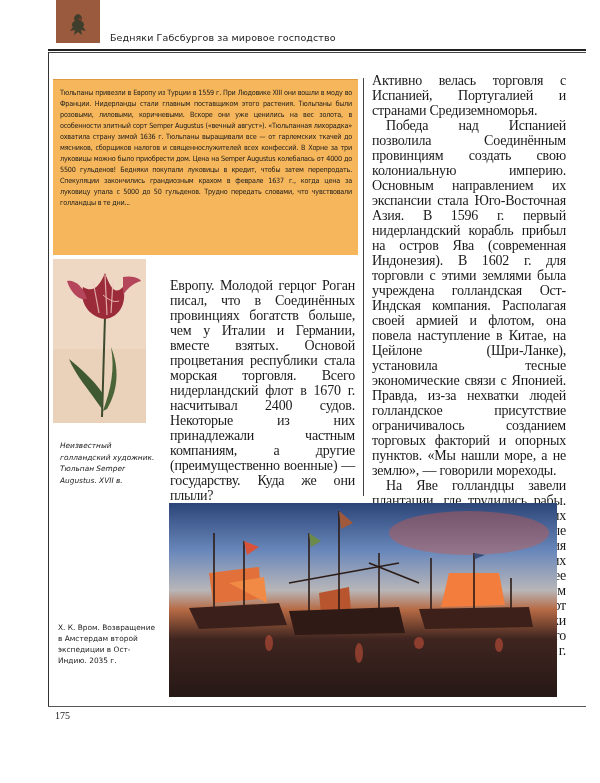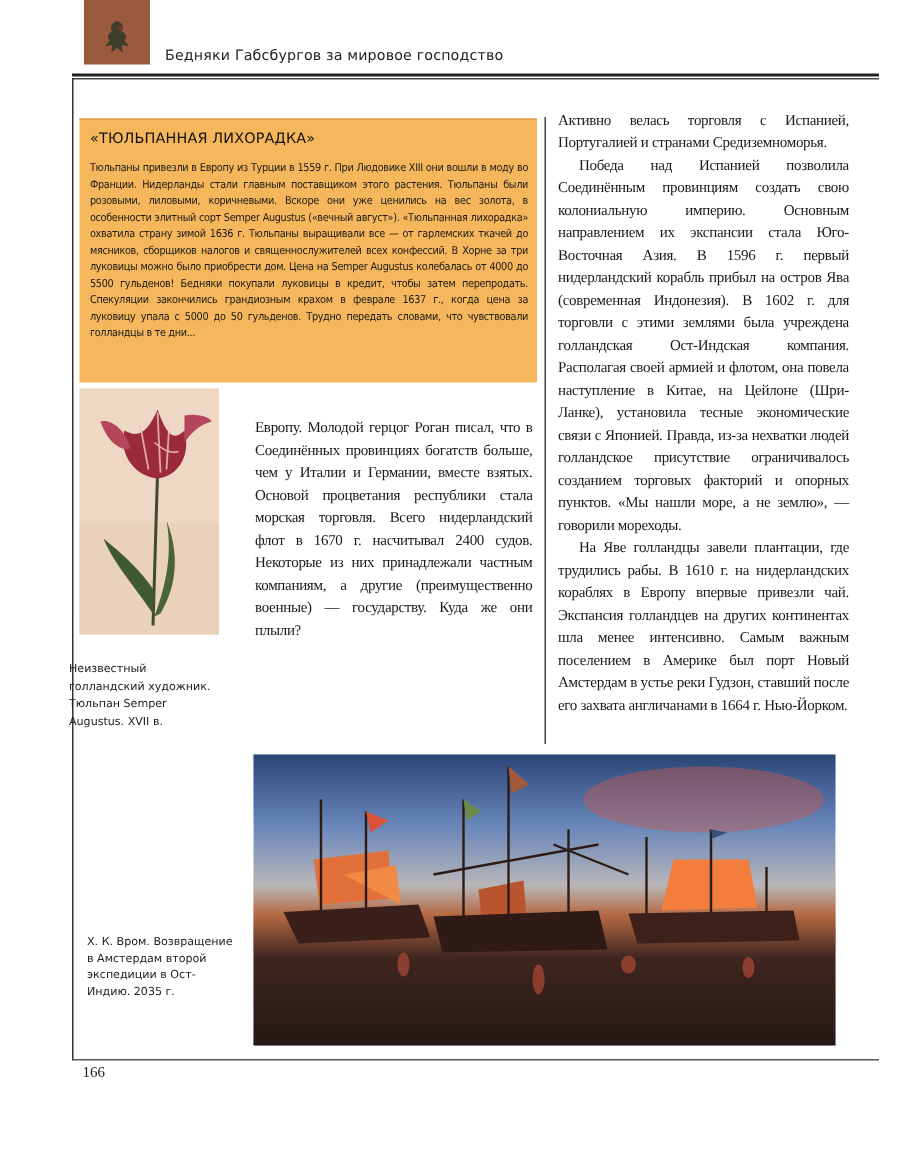--- a/index.html
+++ b/index.html
@@ -46,26 +46,26 @@
       font-family: "DejaVu Sans Condensed", "DejaVu Sans", sans-serif;
       font-size: 7.2px; line-height: 11px; color: #1a1a1a; text-align: justify;
       letter-spacing: -0.22px;
     }
 
     .tulip-image {
       position: absolute; left: 53px; top: 259px; width: 93px; height: 164px;
       background: linear-gradient(180deg, #efd9c6 0%, #ead2bb 55%, #e6c6ad 100%);
     }
     .tulip-caption {
-      position: absolute; left: 46px; top: 440px; width: 95px;
-      font-family: "DejaVu Sans", sans-serif; font-size: 7.4px; line-height: 11.5px; color: #222;
+      position: absolute; left: 60px; top: 440px; width: 95px;
+      font-family: "DejaVu Sans", sans-serif; font-size: 7.4px; line-height: 11.5px; color: #222; font-style: italic;
     }
 
     .col-text {
-      position: absolute; font-size: 10px; line-height: 15px; color: #1a1a1a; text-align: justify;
+      position: absolute; font-size: 14px; line-height: 15px; color: #1a1a1a; text-align: justify;
       letter-spacing: -0.2px;
     }
     .col-text p { text-indent: 0; }
     .col-text p.indent { text-indent: 14px; }
     .col-mid { left: 170px; top: 278px; width: 185px; }
     .col-right { left: 372px; top: 73px; width: 194px; }
 
     .ships-image {
       position: absolute; left: 169px; top: 503px; width: 388px; height: 194px;
       overflow: hidden;
@@ -89,21 +89,20 @@
   </svg>
 </div>
 <div class="header-title">Бедняки Габсбургов за мировое господство</div>
 <div class="header-rule-top"></div>
 <div class="header-rule-bottom"></div>
 <div class="frame-left"></div>
 <div class="frame-bottom"></div>
 <div class="col-divider"></div>
 
 <div class="sidebar-box">
-  <div class="sidebar-title">«ТЮЛЬПАННАЯ ЛИХОРАДКА»</div>
   <div class="sidebar-text">Тюльпаны привезли в Европу из Турции в 1559 г. При Людовике XIII они вошли в моду во Франции. Нидерланды стали главным поставщиком этого растения. Тюльпаны были розовыми, лиловыми, коричневыми. Вскоре они уже ценились на вес золота, в особенности элитный сорт Semper Augustus («вечный август»). «Тюльпанная лихорадка» охватила страну зимой 1636 г. Тюльпаны выращивали все — от гарлемских ткачей до мясников, сборщиков налогов и священнослужителей всех конфессий. В Хорне за три луковицы можно было приобрести дом. Цена на Semper Augustus колебалась от 4000 до 5500 гульденов! Бедняки покупали луковицы в кредит, чтобы затем перепродать. Спекуляции закончились грандиозным крахом в феврале 1637 г., когда цена за луковицу упала с 5000 до 50 гульденов. Трудно передать словами, что чувствовали голландцы в те дни...</div>
 </div>
 
 <div class="tulip-image">
   <svg width="93" height="164" viewBox="0 0 93 164">
     <rect x="0" y="0" width="93" height="164" fill="#eed7c3"></rect>
     <rect x="0" y="90" width="93" height="74" fill="#e8cdb4" opacity="0.6"></rect>
 
     <path d="M52 58 C51 90 50 120 49 158" stroke="#3e4a2e" stroke-width="2" fill="none"></path>
 
@@ -174,13 +173,13 @@
     <g fill="#c2503a" opacity="0.6">
       <ellipse cx="100" cy="140" rx="4" ry="8"></ellipse>
       <ellipse cx="190" cy="150" rx="4" ry="10"></ellipse>
       <ellipse cx="250" cy="140" rx="5" ry="6"></ellipse>
       <ellipse cx="330" cy="142" rx="4" ry="7"></ellipse>
     </g>
   </svg>
 </div>
 <div class="ships-caption">Х. К. Вром. Возвращение в Амстердам второй экспедиции в Ост-Индию. 2035 г.</div>
 
-<div class="page-number">166</div>
+<div class="page-number">175</div>
 
 </body></html>

